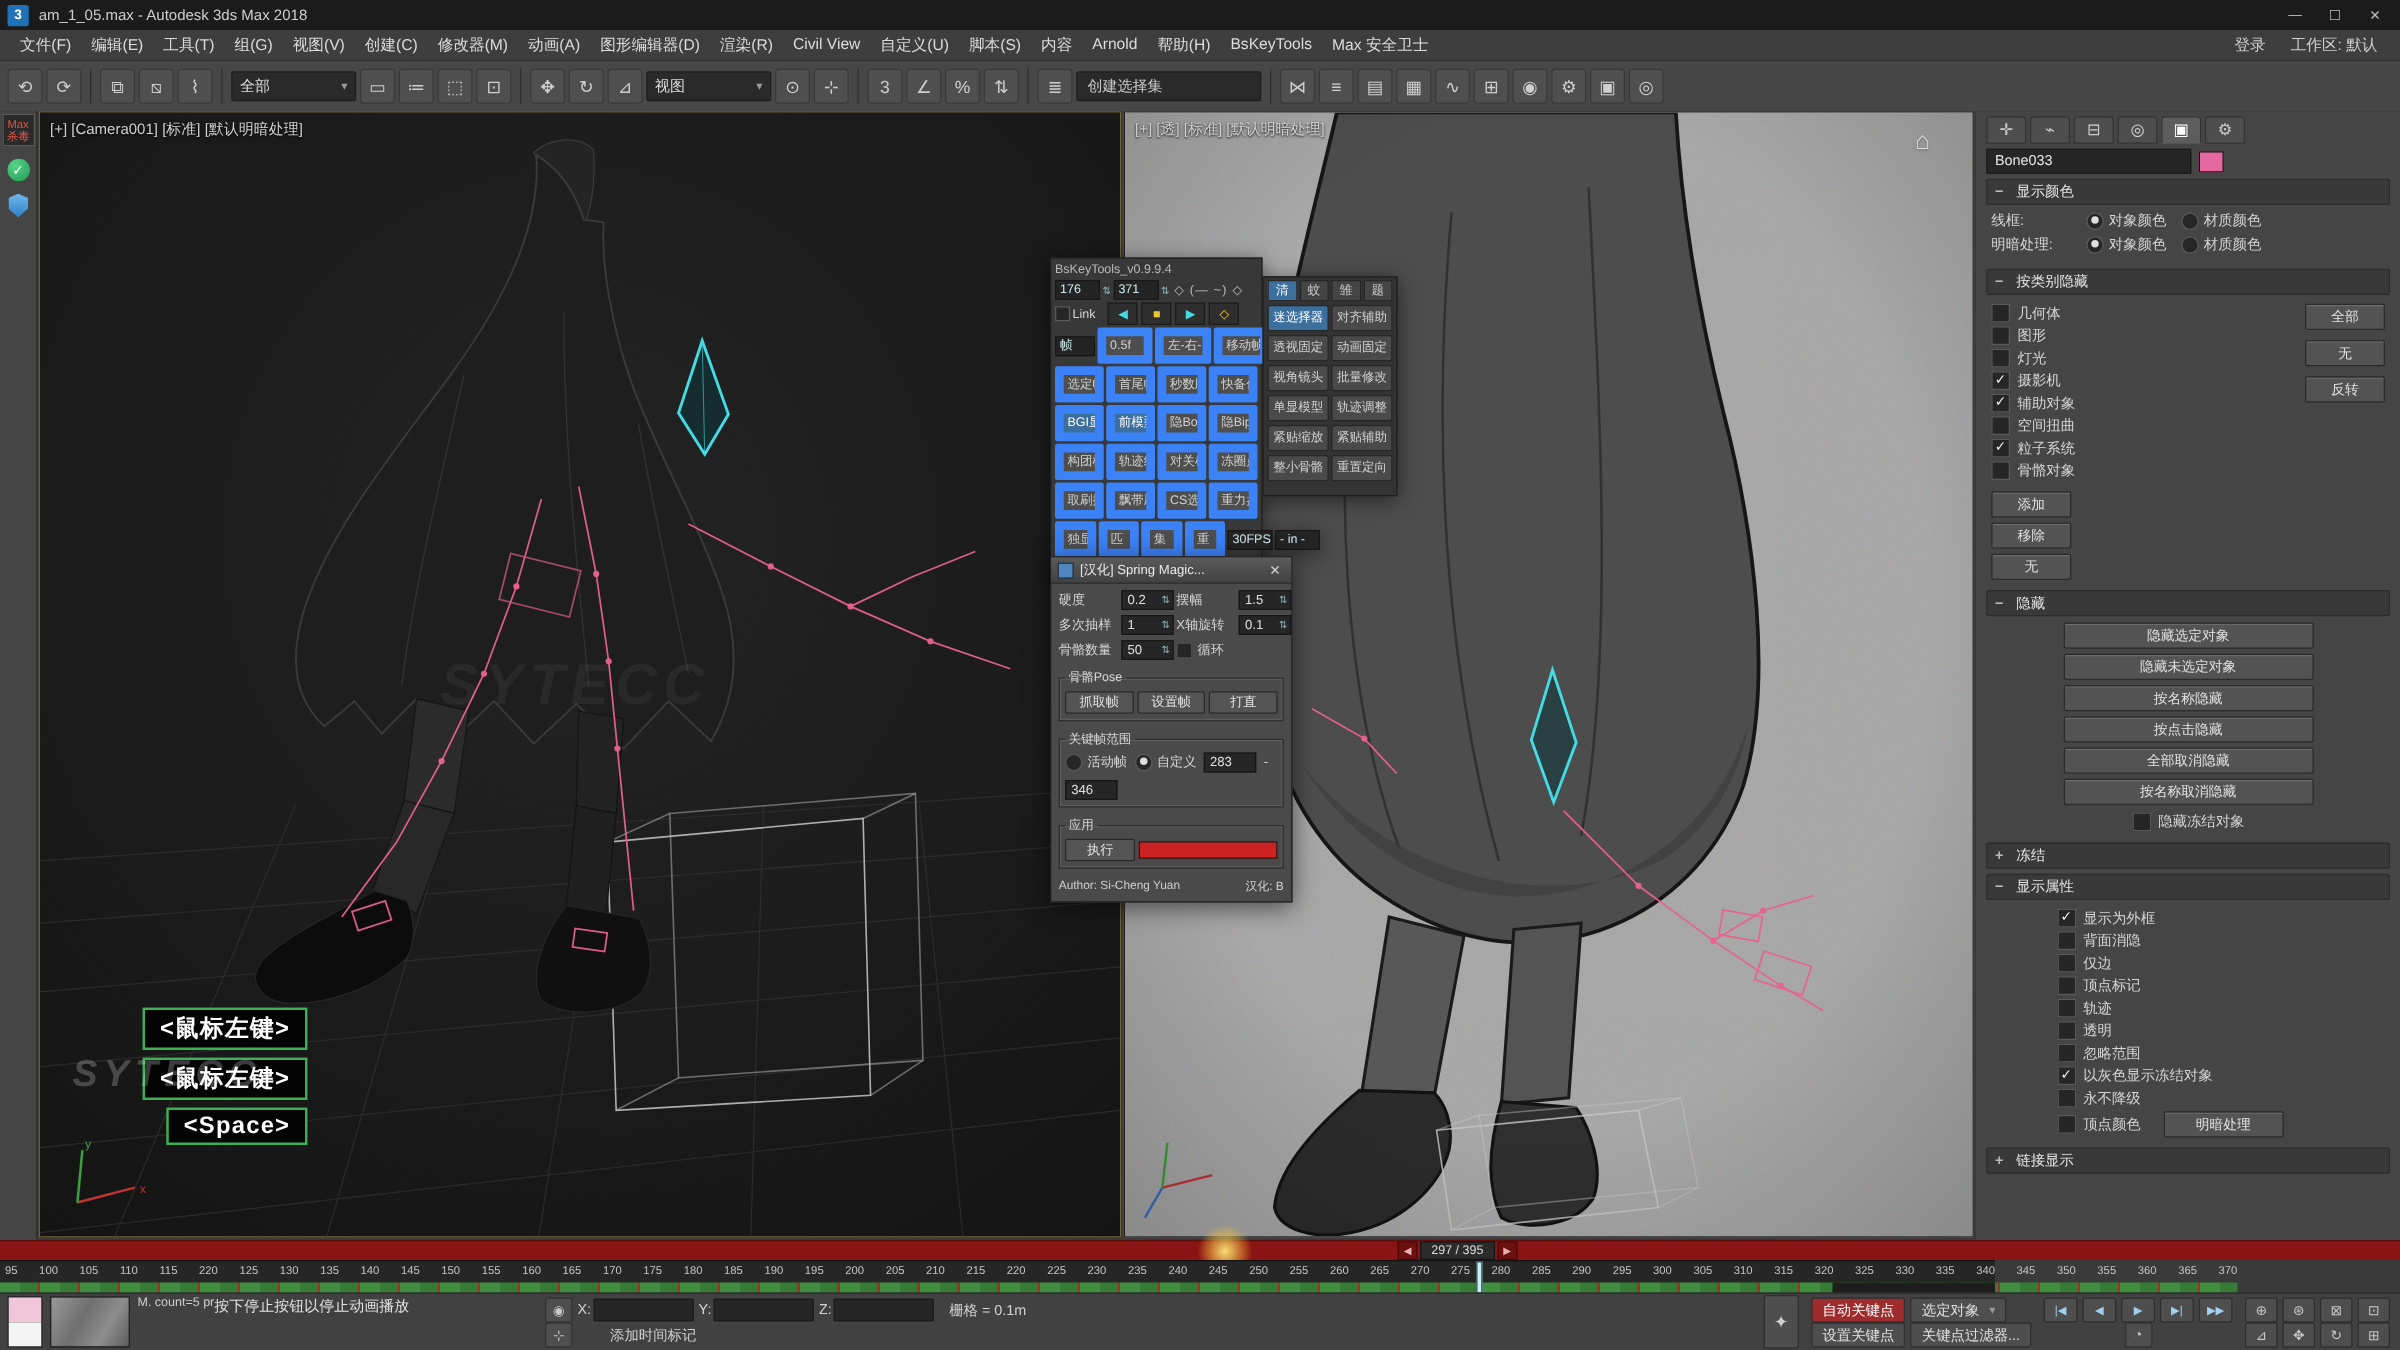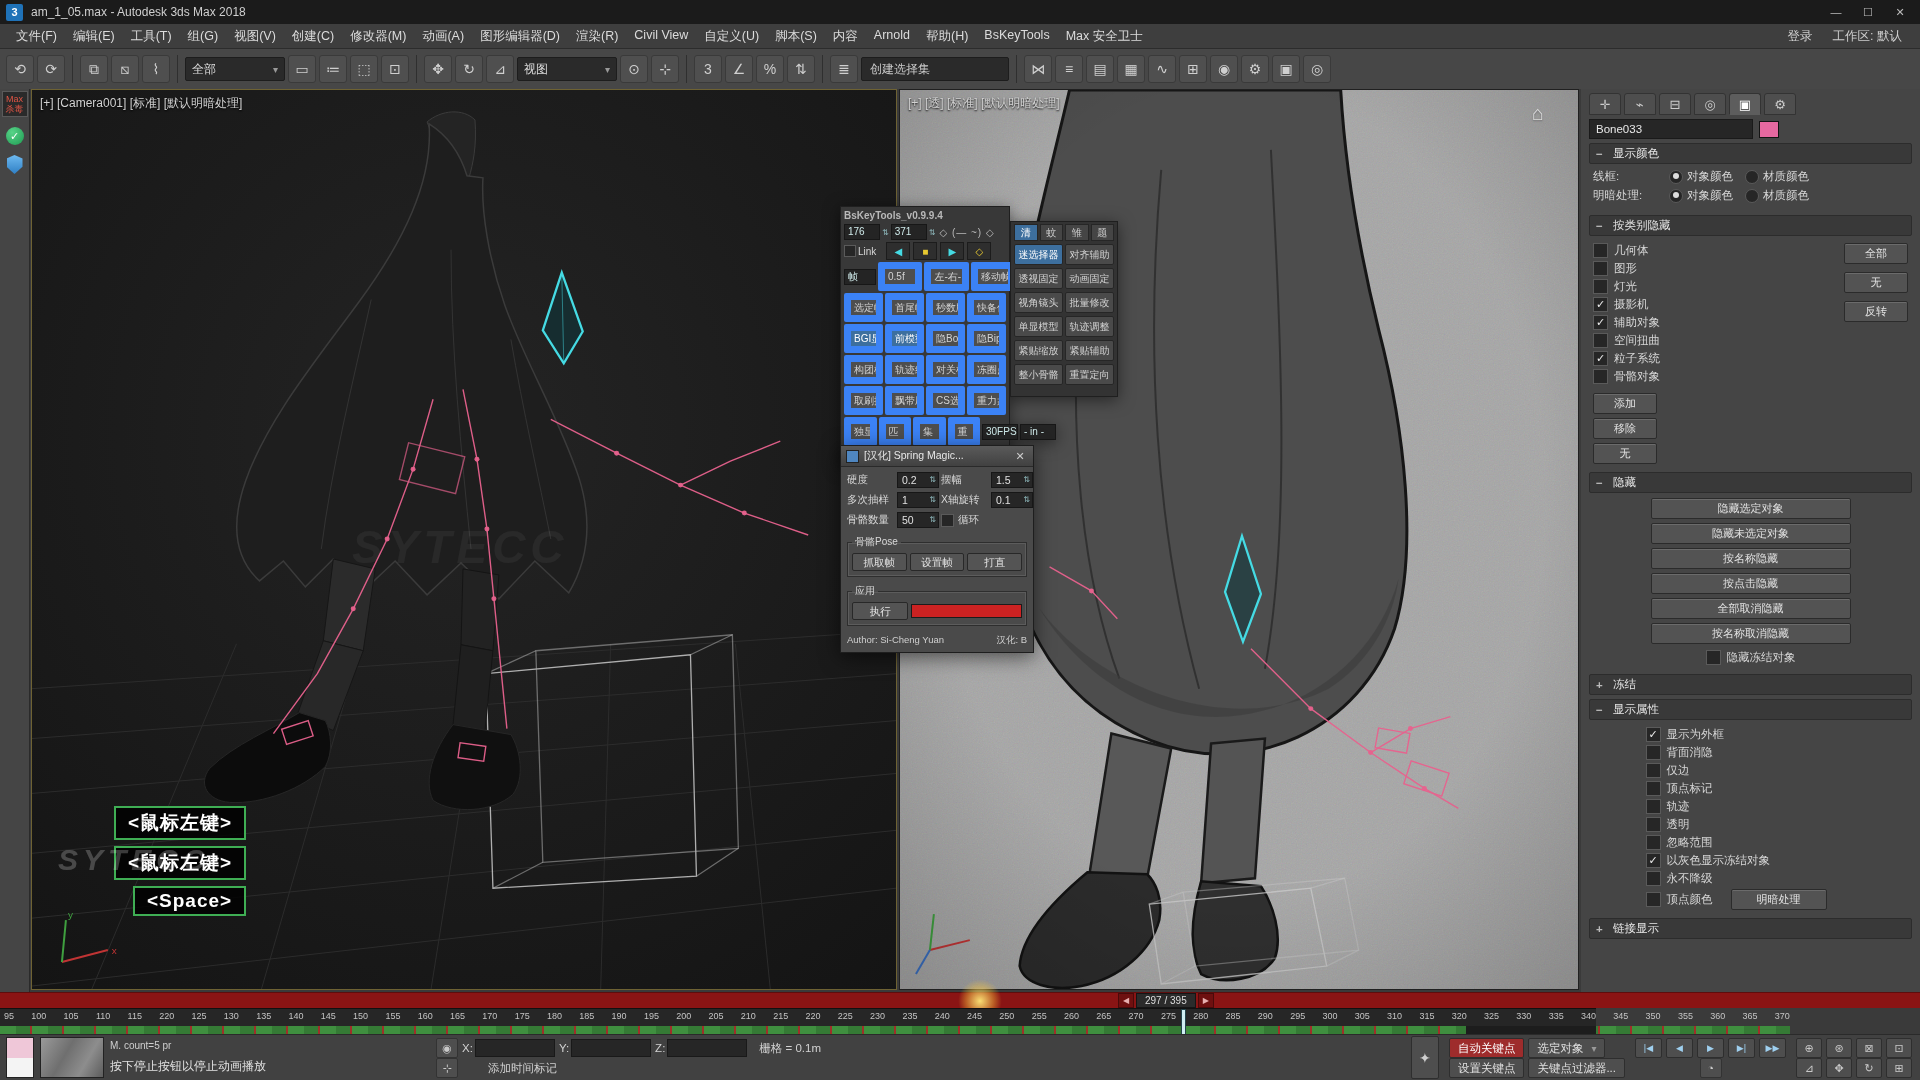--- a/index.html
+++ b/index.html
@@ -88,21 +88,21 @@
   .lb-wrap{display:flex;gap:8px;margin-top:6px;}
   .listbox{width:175px;height:56px;background:#262626;border:1px solid #191919;padding:2px 0;}
   .lb-item{padding:0 6px;color:#ddd;font-size:11px;line-height:16px;}
   .hide-col{display:flex;flex-direction:column;gap:4px;width:200px;margin:0 auto;}
   .dp-list{width:210px;}
   .dp-last{display:flex;align-items:center;gap:6px;}
   .dp-last .cp-btn{margin-left:12px;width:86px;}
   
   .bskey{position:absolute;left:840px;top:117px;display:flex;z-index:50;filter:drop-shadow(0 3px 8px rgba(0,0,0,.5));font-size:10px;}
   .bk-left{width:170px;background:#383838;border:1px solid #1f1f1f;padding:2px 3px;box-sizing:border-box;}
-  .bk-title{color:#b9b9b9;font-size:10px;margin:1px 0 3px;font-weight:bold;}
+  .bk-title{color:#b9b9b9;font-size:10px;margin:1px 0 3px;}
   .bk-row{display:flex;gap:2px;margin-bottom:2px;align-items:center;}
   .bk-field{background:#242424;border:1px solid #171717;color:#cfeaea;padding:0 3px;height:14px;line-height:14px;min-width:28px;}
   .spin{color:#8fb9bd;font-size:8px;}
   .bk-deco{color:#b9b9b9;margin-left:2px;letter-spacing:1px;}
   .bk-btn{background:#4e4e4e;border:7px solid #3b82f6;color:#d2d2d2;height:15px;line-height:15px;padding:0 3px;
     text-align:left;flex:1;white-space:nowrap;overflow:hidden;border-radius:2px;}
   .bk-btn.active{background:var(--accent-blue,#3d6f9e);color:#fff;}
   .bk-nav{width:22px;height:16px;background:#2e2e2e;border:1px solid #1c1c1c;display:flex;align-items:center;justify-content:center;font-size:10px;}
   .bk-footer{display:flex;justify-content:space-between;align-items:center;color:#57c8c8;margin-top:3px;font-size:9.5px;}
   .bk-right{width:108px;background:#333;border:1px solid #1f1f1f;margin-top:15px;height:176px;padding:2px 3px;box-sizing:border-box;}
@@ -150,21 +150,21 @@
   .ruler-end{position:absolute;right:0;bottom:0;width:130px;height:9px;background:#1d1d1d;}
   .playhead{position:absolute;left:1181px;top:0;width:5px;height:26px;background:#cfeef2;border:1px solid #23434a;box-sizing:border-box;}
   
   .statusbar{position:absolute;top:1034px;left:0;width:1920px;height:46px;background:#414141;border-top:1px solid #2a2a2a;
     display:flex;align-items:stretch;gap:10px;padding:2px 6px;box-sizing:border-box;}
   .sb-left{display:flex;gap:6px;width:420px;}
   .mini-listener{width:26px;display:flex;flex-direction:column;border:1px solid #222;}
   .ml-pink{flex:1;background:#efc7d8;}
   .ml-white{flex:1;background:#f4f4f4;}
   .mini-preview{width:62px;background:linear-gradient(120deg,#9a9a9a,#6f6f6f 40%,#8d8d8d 70%,#5c5c5c);border:1px solid #222;}
-  .sb-texts{display:flex;flex-direction:column;justify-content:space-around;overflow:hidden;}
+  .sb-texts{display:flex;flex-direction:row;justify-content:space-around;overflow:hidden;}
   .sb-line1{font-size:10px;color:#cfcfcf;white-space:nowrap;}
   .sb-line2{font-size:12px;color:#e2e2e2;white-space:nowrap;}
   .sb-col{display:flex;flex-direction:column;justify-content:space-between;padding:1px 0;}
   .sb-row{display:flex;gap:4px;align-items:center;height:20px;}
   .sb-ico{width:20px;height:18px;background:#4e4e4e;border:1px solid #333;border-radius:2px;color:#c9c9c9;
     font-size:11px;display:flex;align-items:center;justify-content:center;}
   .coord{display:flex;gap:2px;align-items:center;color:#d2d2d2;font-size:11.5px;}
   .coord-field{width:78px;height:16px;background:#262626;border:1px solid #191919;}
   .grid-label{color:#d2d2d2;font-size:11.5px;margin-left:8px;white-space:nowrap;}
   .timetag{color:#cfcfcf;font-size:11.5px;margin-left:26px;white-space:nowrap;}
@@ -751,20 +751,42 @@
             <span class="lbl">循环</span>
           </span>
         </div>
         <fieldset>
           <legend>骨骼Pose</legend>
           <div class="sp-btnrow" id="sp-pose-btns">
               <span class="sp-btn">抓取帧</span>
               <span class="sp-btn">设置帧</span>
               <span class="sp-btn">打直</span>
             </div>
+        </fieldset>
+        <fieldset>
+          <legend>关键帧范围</legend>
+          <div class="sp-radio-row">
+            <span class="ropt">
+                <span class="rad"></span>
+                <span class="lbl">活动帧</span>
+              </span>
+            <span class="ropt">
+                <span class="rad on">
+                  <i></i>
+                </span>
+                <span class="lbl">自定义</span>
+              </span>
+            <span class="sfield" style="width:34px;">
+                <span>283</span>
+              </span>
+            <span class="lbl">-</span>
+            <span class="sfield" style="width:34px;">
+                <span>346</span>
+              </span>
+          </div>
         </fieldset>
         <fieldset>
           <legend>应用</legend>
           <div class="sp-btnrow">
             <span class="sp-btn" style="flex:0.8;">执行</span>
             <span class="progress"></span>
           </div>
         </fieldset>
       </div>
       <div class="sp-foot">

